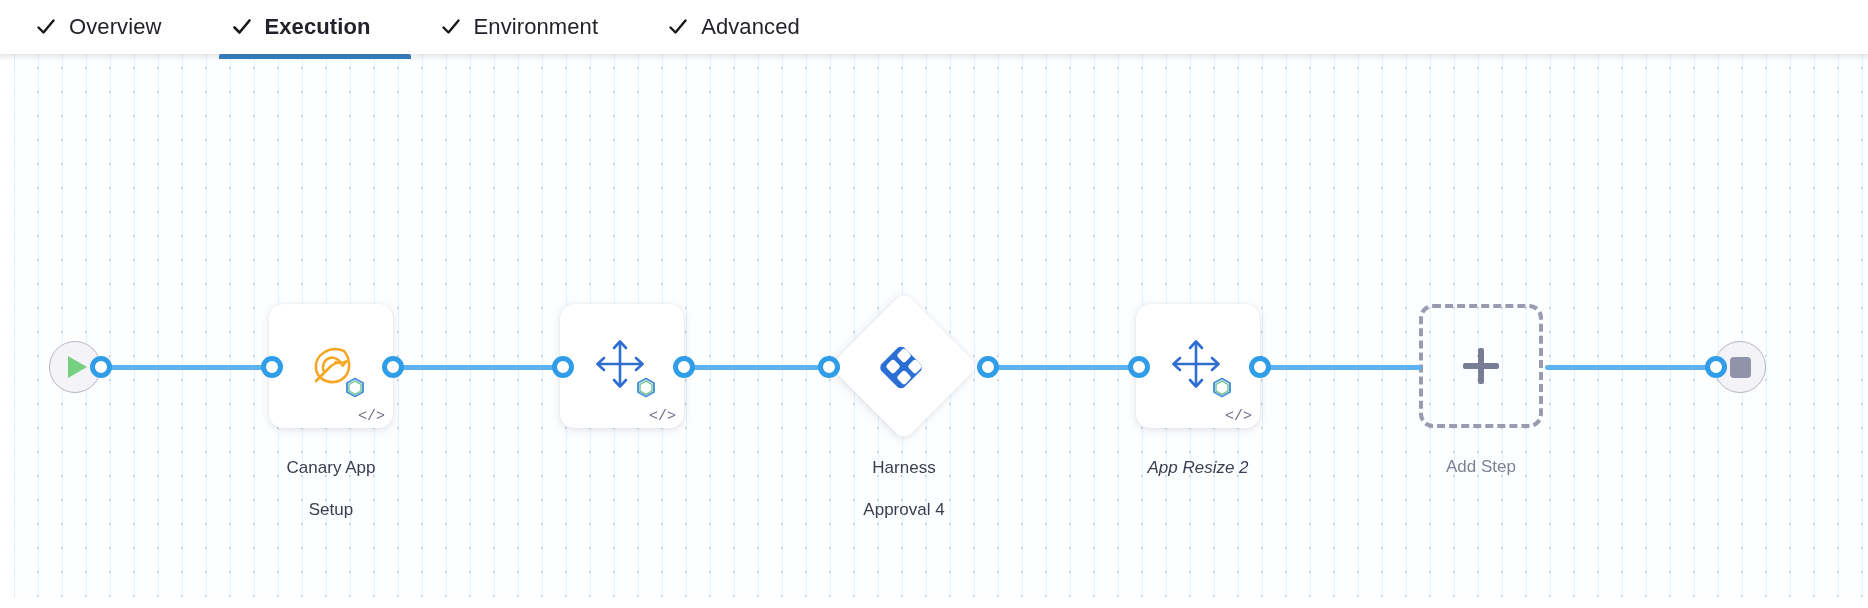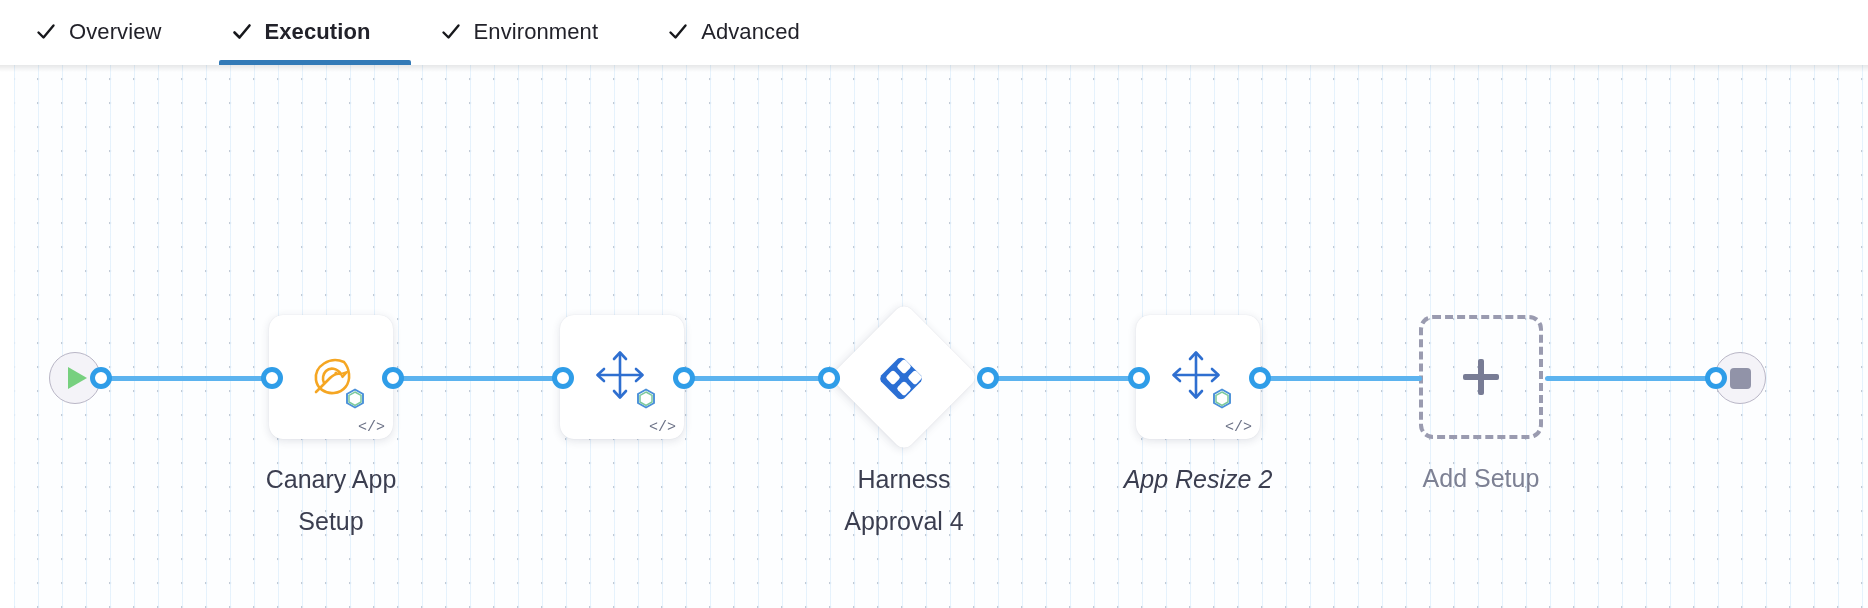--- a/index.html
+++ b/index.html
@@ -8,21 +8,21 @@
     width: 1868px;
     height: 608px;
     overflow: hidden;
     background: #ffffff;
     font-family: "Liberation Sans", sans-serif;
   }
 
   
   .tabbar {
     position: relative;
-    height: 65px;
+    height: 54px;
     background: #ffffff;
     display: flex;
     align-items: center;
     padding-left: 36px;
     border-bottom: 1px solid #ffffff;
     z-index: 5;
   }
   .tab {
     display: flex;
     align-items: center;
@@ -207,21 +207,21 @@
   }
   .plus-h { width: 36px; height: 6px; }
   .plus-v { width: 6px; height: 36px; }
 
   
   .nlabel {
     position: absolute;
     top: 393px;
     width: 230px;
     text-align: center;
-    font-size: 25px;
+    font-size: 17px;
     line-height: 42px;
     color: #3b3e50;
     white-space: pre-line;
     pointer-events: none;
   }
   .nlabel.muted { color: #7d8194; top: 392px; }
 </style>
 </head>
 <body>
 
@@ -363,21 +363,21 @@
       </div>
       <span class="code-badge">&lt;/&gt;</span>
     </div>
     <div class="port" style="left:1249px;"></div>
     <div class="nlabel" style="left:1083px;font-style:italic;">App Resize 2</div>
 
     <div class="addstep" style="left:1419px;">
       <span class="plus-h"></span>
       <span class="plus-v"></span>
     </div>
-    <div class="nlabel muted" style="left:1366px;">Add Setup</div>
+    <div class="nlabel muted" style="left:1366px;">Add Step</div>
 
     <div class="port" style="left:1705px;"></div>
     <div class="terminal" style="left:1714px;">
       <div class="stop-sq"></div>
     </div>
 
   </div>
 </div>
 
 </body></html>

